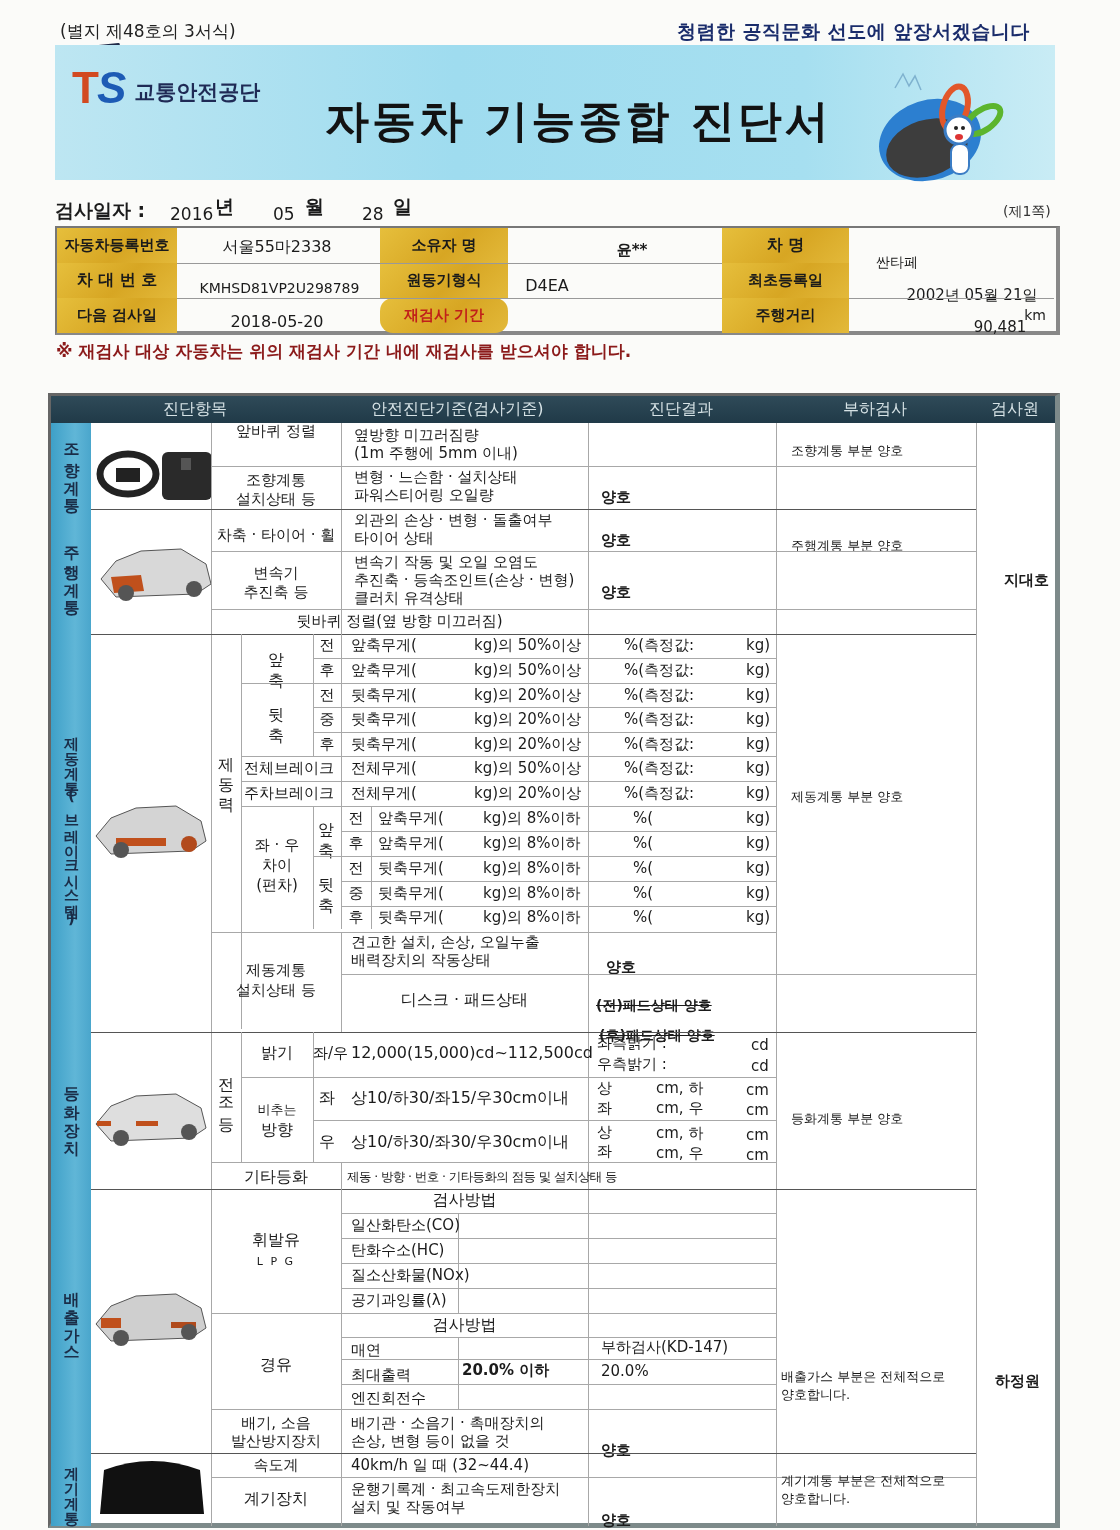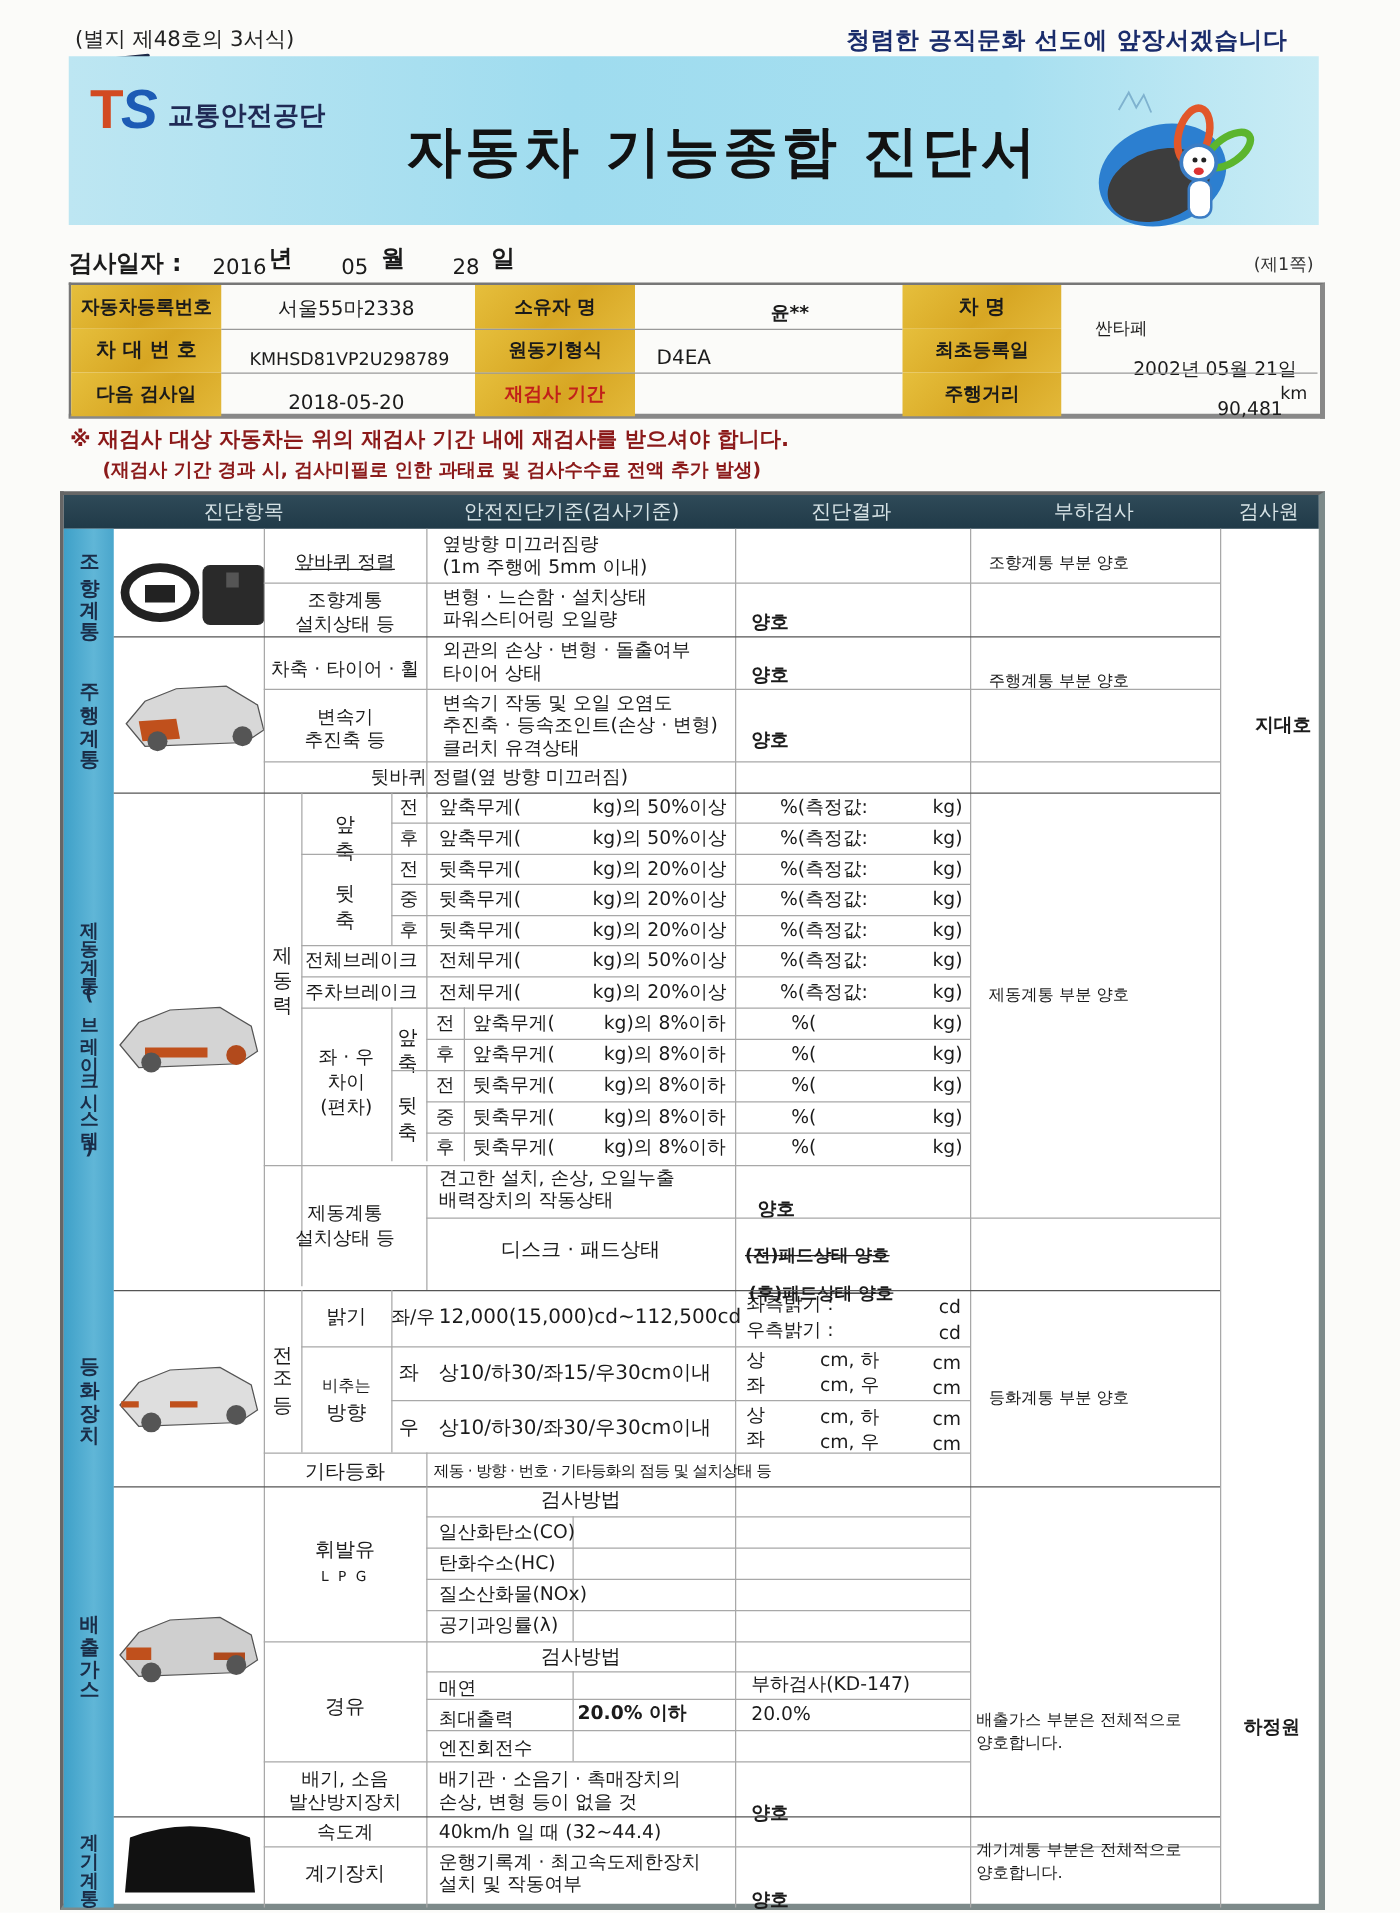--- a/index.html
+++ b/index.html
@@ -21,21 +21,21 @@
 
   .date-row { position: absolute; left: 55px; top: 194px; font-size: 19px; font-weight: bold; }
   .date-row .lbl { position: absolute; left: 0; top: 4px; white-space: nowrap; }
   .date-row .v { position: absolute; top: 10px; font-size: 17px; font-weight: normal; }
   .date-row .u { position: absolute; top: 0; font-size: 19px; }
   .page-no { position: absolute; left: 1003px; top: 203px; font-size: 14px; color: #333; }
 
   .info-table { position: absolute; left: 55px; top: 226px; width: 1005px; height: 109px; border: 2px solid #777; border-right: 4px solid #888; border-bottom: 4px solid #888; }
   .info-table .cell { position: absolute; font-size: 15px; display: flex; align-items: center; justify-content: center; }
   .gold { background: linear-gradient(135deg, #e6bf3c, #d7a623 55%, #e3b93a); font-weight: bold; font-size: 15px; color: #1a1a1a; }
-  .gold-red { color: #c1201a; }
+  .gold-red { color: #c1201a; border-radius: 13px; }
   .hline { position: absolute; height: 1px; background: #999; }
 
   .notice { position: absolute; left: 56px; top: 340px; color: #8b1a1a; font-weight: bold; }
   .notice .l1 { font-size: 17px; }
   .notice .l2 { font-size: 15px; margin-left: 26px; margin-top: 4px; }
 
   .main-table { position: absolute; left: 48px; top: 393px; width: 1012px; height: 1135px; border: 3px solid #666; border-right: 5px solid #7d8a8a; border-bottom: 5px solid #7d8a8a; background: #fff; }
   .thead { position: absolute; left: 0; top: 0; width: 100%; height: 27px; background: linear-gradient(180deg, #2f4a58, #203a48); color: #d7e3e6; font-size: 16px; }
   .thead span { position: absolute; top: 3px; }
   .sidebar { position: absolute; left: 0; top: 27px; width: 40px; height: 1103px; background: linear-gradient(90deg, #3ea0c8, #60b6d7 60%, #4aa6cc); }
@@ -118,21 +118,20 @@
   <div class="cell" style="left:960px;top:78px;width:36px;height:18px;font-size:14px;">km</div>
   <div class="cell" style="left:908px;top:90px;width:70px;height:18px;font-size:15px;">90,481</div>
 
   <div class="hline" style="left:120px;top:35px;width:545px;"></div>
   <div class="hline" style="left:120px;top:70px;width:545px;"></div>
   <div class="hline" style="left:792px;top:70px;width:205px;"></div>
 </div>
 
 <div class="notice">
   <div class="l1">※ 재검사 대상 자동차는 위의 재검사 기간 내에 재검사를 받으셔야 합니다.</div>
-  <div class="l2">(재검사 기간 경과 시, 검사미필로 인한 과태료 및 검사수수료 전액 추가 발생)</div>
 </div>
 
 <div class="main-table">
   <div class="thead">
     <span style="left:112px">진단항목</span>
     <span style="left:320px">안전진단기준(검사기준)</span>
     <span style="left:598px">진단결과</span>
     <span style="left:792px">부하검사</span>
     <span style="left:940px">검사원</span>
   </div>
@@ -181,21 +180,21 @@
   <svg class="img-box" style="left:45px;top:1060px;" width="112" height="60" viewBox="0 0 112 60">
     <path d="M4 58 L8 14 Q56 -4 104 14 L108 58 Z" fill="#111"></path>
   </svg>
 
   <div class="vl" style="left:160px;top:27px;height:1103px;"></div>
   <div class="vl" style="left:537px;top:27px;height:1103px;"></div>
   <div class="vl" style="left:725px;top:27px;height:1103px;"></div>
   <div class="vl" style="left:925px;top:27px;height:1103px;"></div>
   <div class="vl" style="left:290px;top:27px;height:215px;"></div>
 
-  <div class="t c" style="left:160px;top:44px;width:130px;text-decoration:underline;">앞바퀴 정렬</div>
+  <div class="t c" style="left:160px;top:26px;width:130px;">앞바퀴 정렬</div>
   <div class="t" style="left:303px;top:30px;">옆방향 미끄러짐량</div>
   <div class="t" style="left:303px;top:48px;">(1m 주행에 5mm 이내)</div>
   <div class="t sm" style="left:740px;top:46px;">조향계통 부분 양호</div>
   <div class="hl" style="left:160px;top:70px;width:765px;"></div>
 
   <div class="t c" style="left:160px;top:75px;width:130px;">조향계통</div>
   <div class="t c" style="left:160px;top:94px;width:130px;">설치상태 등</div>
   <div class="t" style="left:303px;top:72px;">변형 · 느슨함 · 설치상태</div>
   <div class="t" style="left:303px;top:90px;">파워스티어링 오일량</div>
   <div class="t b" style="left:550px;top:92px;">양호</div>

